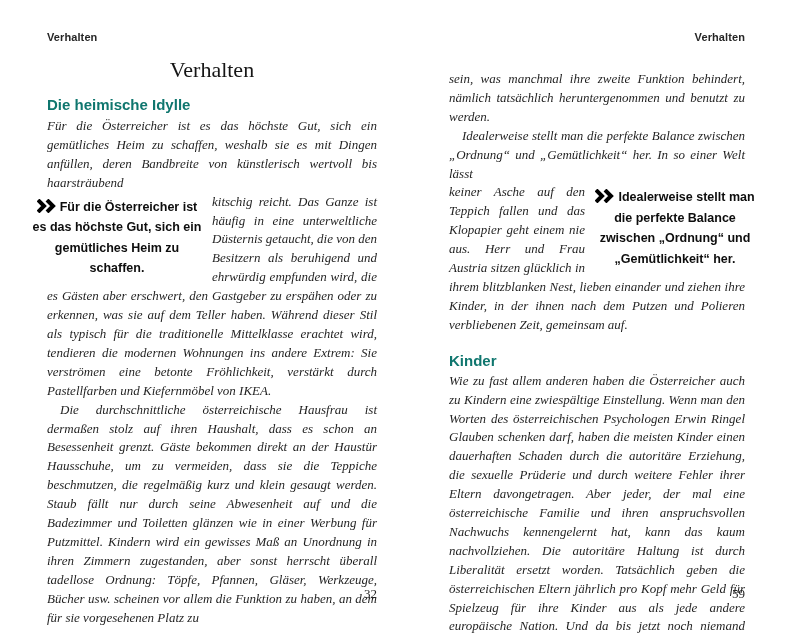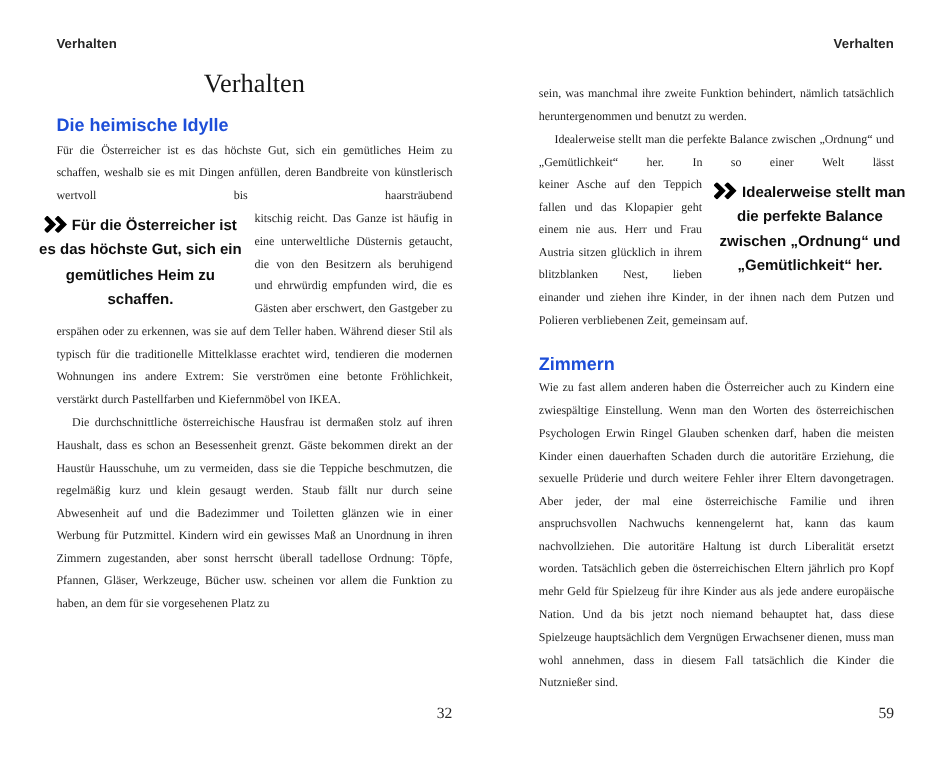--- a/index.html
+++ b/index.html
@@ -36,30 +36,31 @@
     font-weight: 400;
     font-size: 22px;
     color: #161616;
   }
 
   .section-heading {
     margin: 13px 0 3px 0;
     font-family: "Liberation Sans", sans-serif;
     font-weight: 700;
     font-size: 15px;
-    color: #1d4ed8;
+    color: #0f766e;
   }
   .section-heading.kinder { margin-top: 17px; }
 
   .body-para {
     margin: 0;
-    font-size: 10px;
+    font-size: 13px;
     line-height: 18.9px;
     text-align: justify;
     color: #1f1f1f;
+    font-style: italic;
   }
   .body-para.indent { text-indent: 13px; }
   .body-para.force-justify { text-align-last: justify; }
   .first-top { margin-top: 4px; }
   .right-top { margin-top: 27px; }
 
   .quote-flow { margin: 0; }
 
   .pull-quote {
     font-family: "Liberation Sans", sans-serif;
@@ -133,18 +134,18 @@
   <div class="quote-flow clearfix">
     <aside class="pull-quote q-right">
       <svg class="chevron-icon" width="19" height="14" viewBox="0 0 19 14" aria-hidden="true">
         <path d="M1 1 L7 7 L1 13" fill="none" stroke="#000" stroke-width="4"></path>
         <path d="M10 1 L16 7 L10 13" fill="none" stroke="#000" stroke-width="4"></path>
       </svg><span>Idealerweise stellt man die perfekte Balance zwischen „Ordnung“ und „Gemütlichkeit“ her.</span>
     </aside>
     <p class="body-para">keiner Asche auf den Teppich fallen und das Klopapier geht einem nie aus. Herr und Frau Austria sitzen glücklich in ihrem blitzblanken Nest, lieben einander und ziehen ihre Kinder, in der ihnen nach dem Putzen und Polieren verbliebenen Zeit, gemeinsam auf.</p>
   </div>
 
-  <h2 class="section-heading kinder">Zimmern</h2>
+  <h2 class="section-heading kinder">Kinder</h2>
 
   <p class="body-para">Wie zu fast allem anderen haben die Österreicher auch zu Kindern eine zwiespältige Einstellung. Wenn man den Worten des österreichischen Psychologen Erwin Ringel Glauben schenken darf, haben die meisten Kinder einen dauerhaften Schaden durch die autoritäre Erziehung, die sexuelle Prüderie und durch weitere Fehler ihrer Eltern davongetragen. Aber jeder, der mal eine österreichische Familie und ihren anspruchsvollen Nachwuchs kennengelernt hat, kann das kaum nachvollziehen. Die autoritäre Haltung ist durch Liberalität ersetzt worden. Tatsächlich geben die österreichischen Eltern jährlich pro Kopf mehr Geld für Spielzeug für ihre Kinder aus als jede andere europäische Nation. Und da bis jetzt noch niemand behauptet hat, dass diese Spielzeuge hauptsächlich dem Vergnügen Erwachsener dienen, muss man wohl annehmen, dass in diesem Fall tatsächlich die Kinder die Nutznießer sind.</p>
 
   <div class="page-number">59</div>
 </section>
 
 </body></html>

